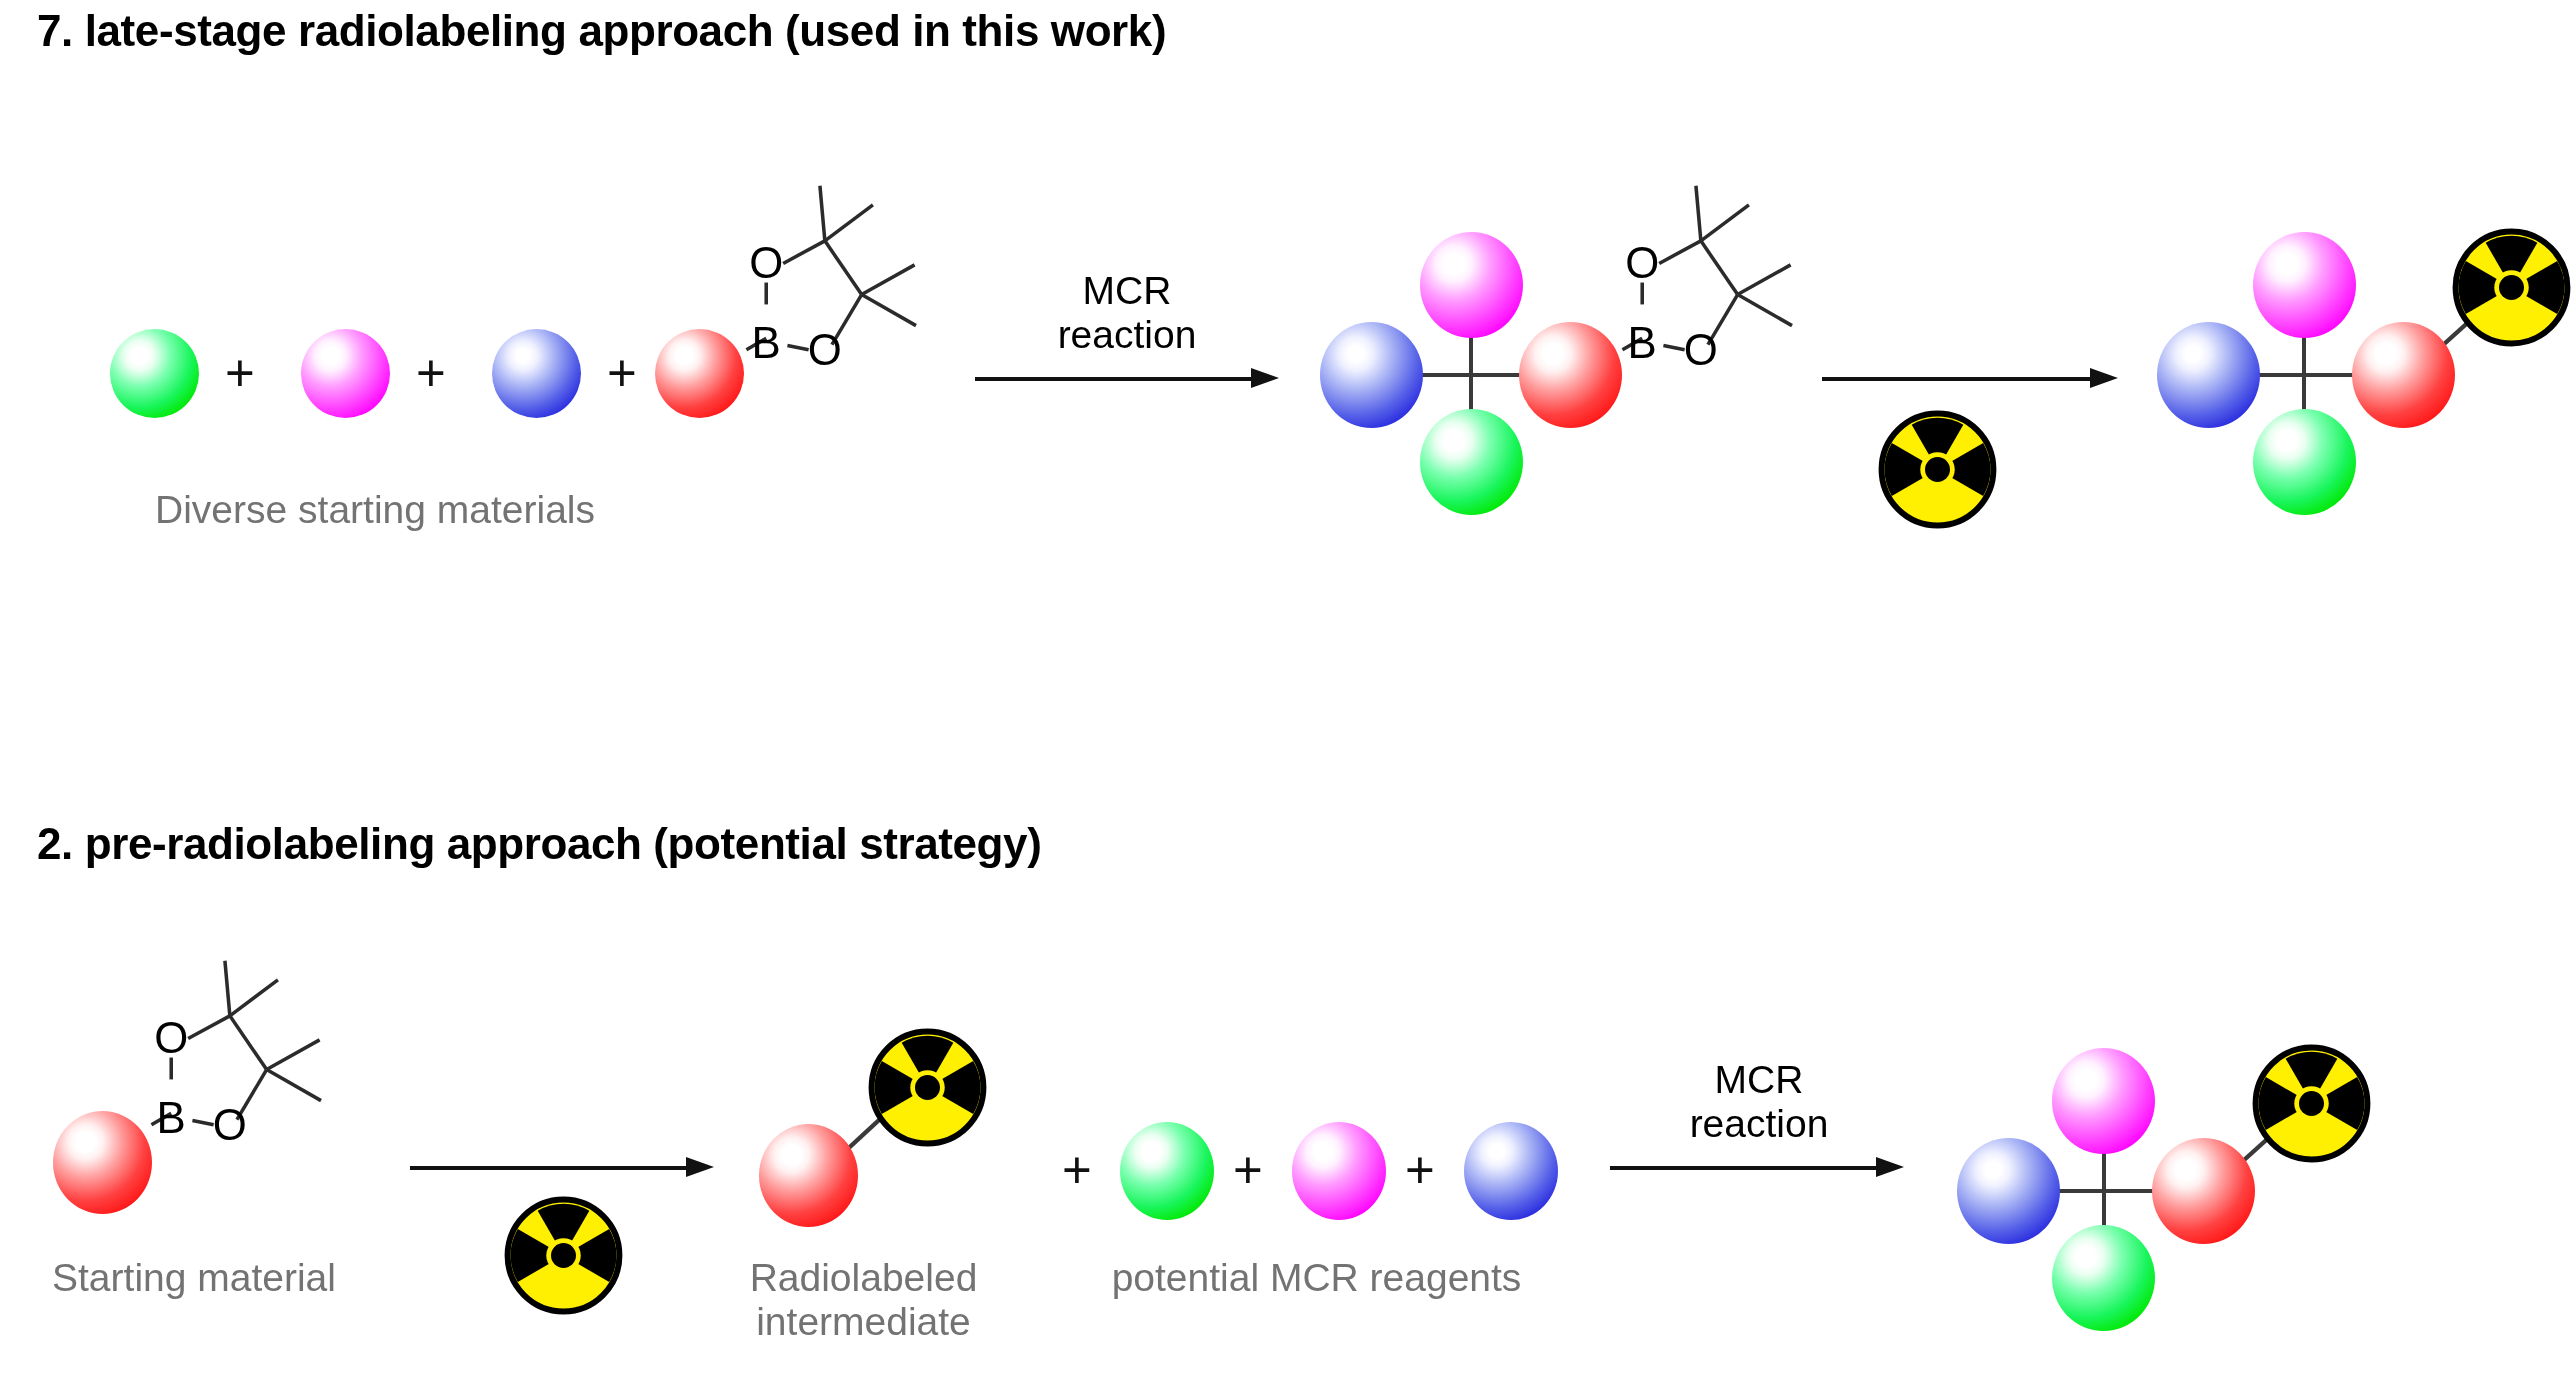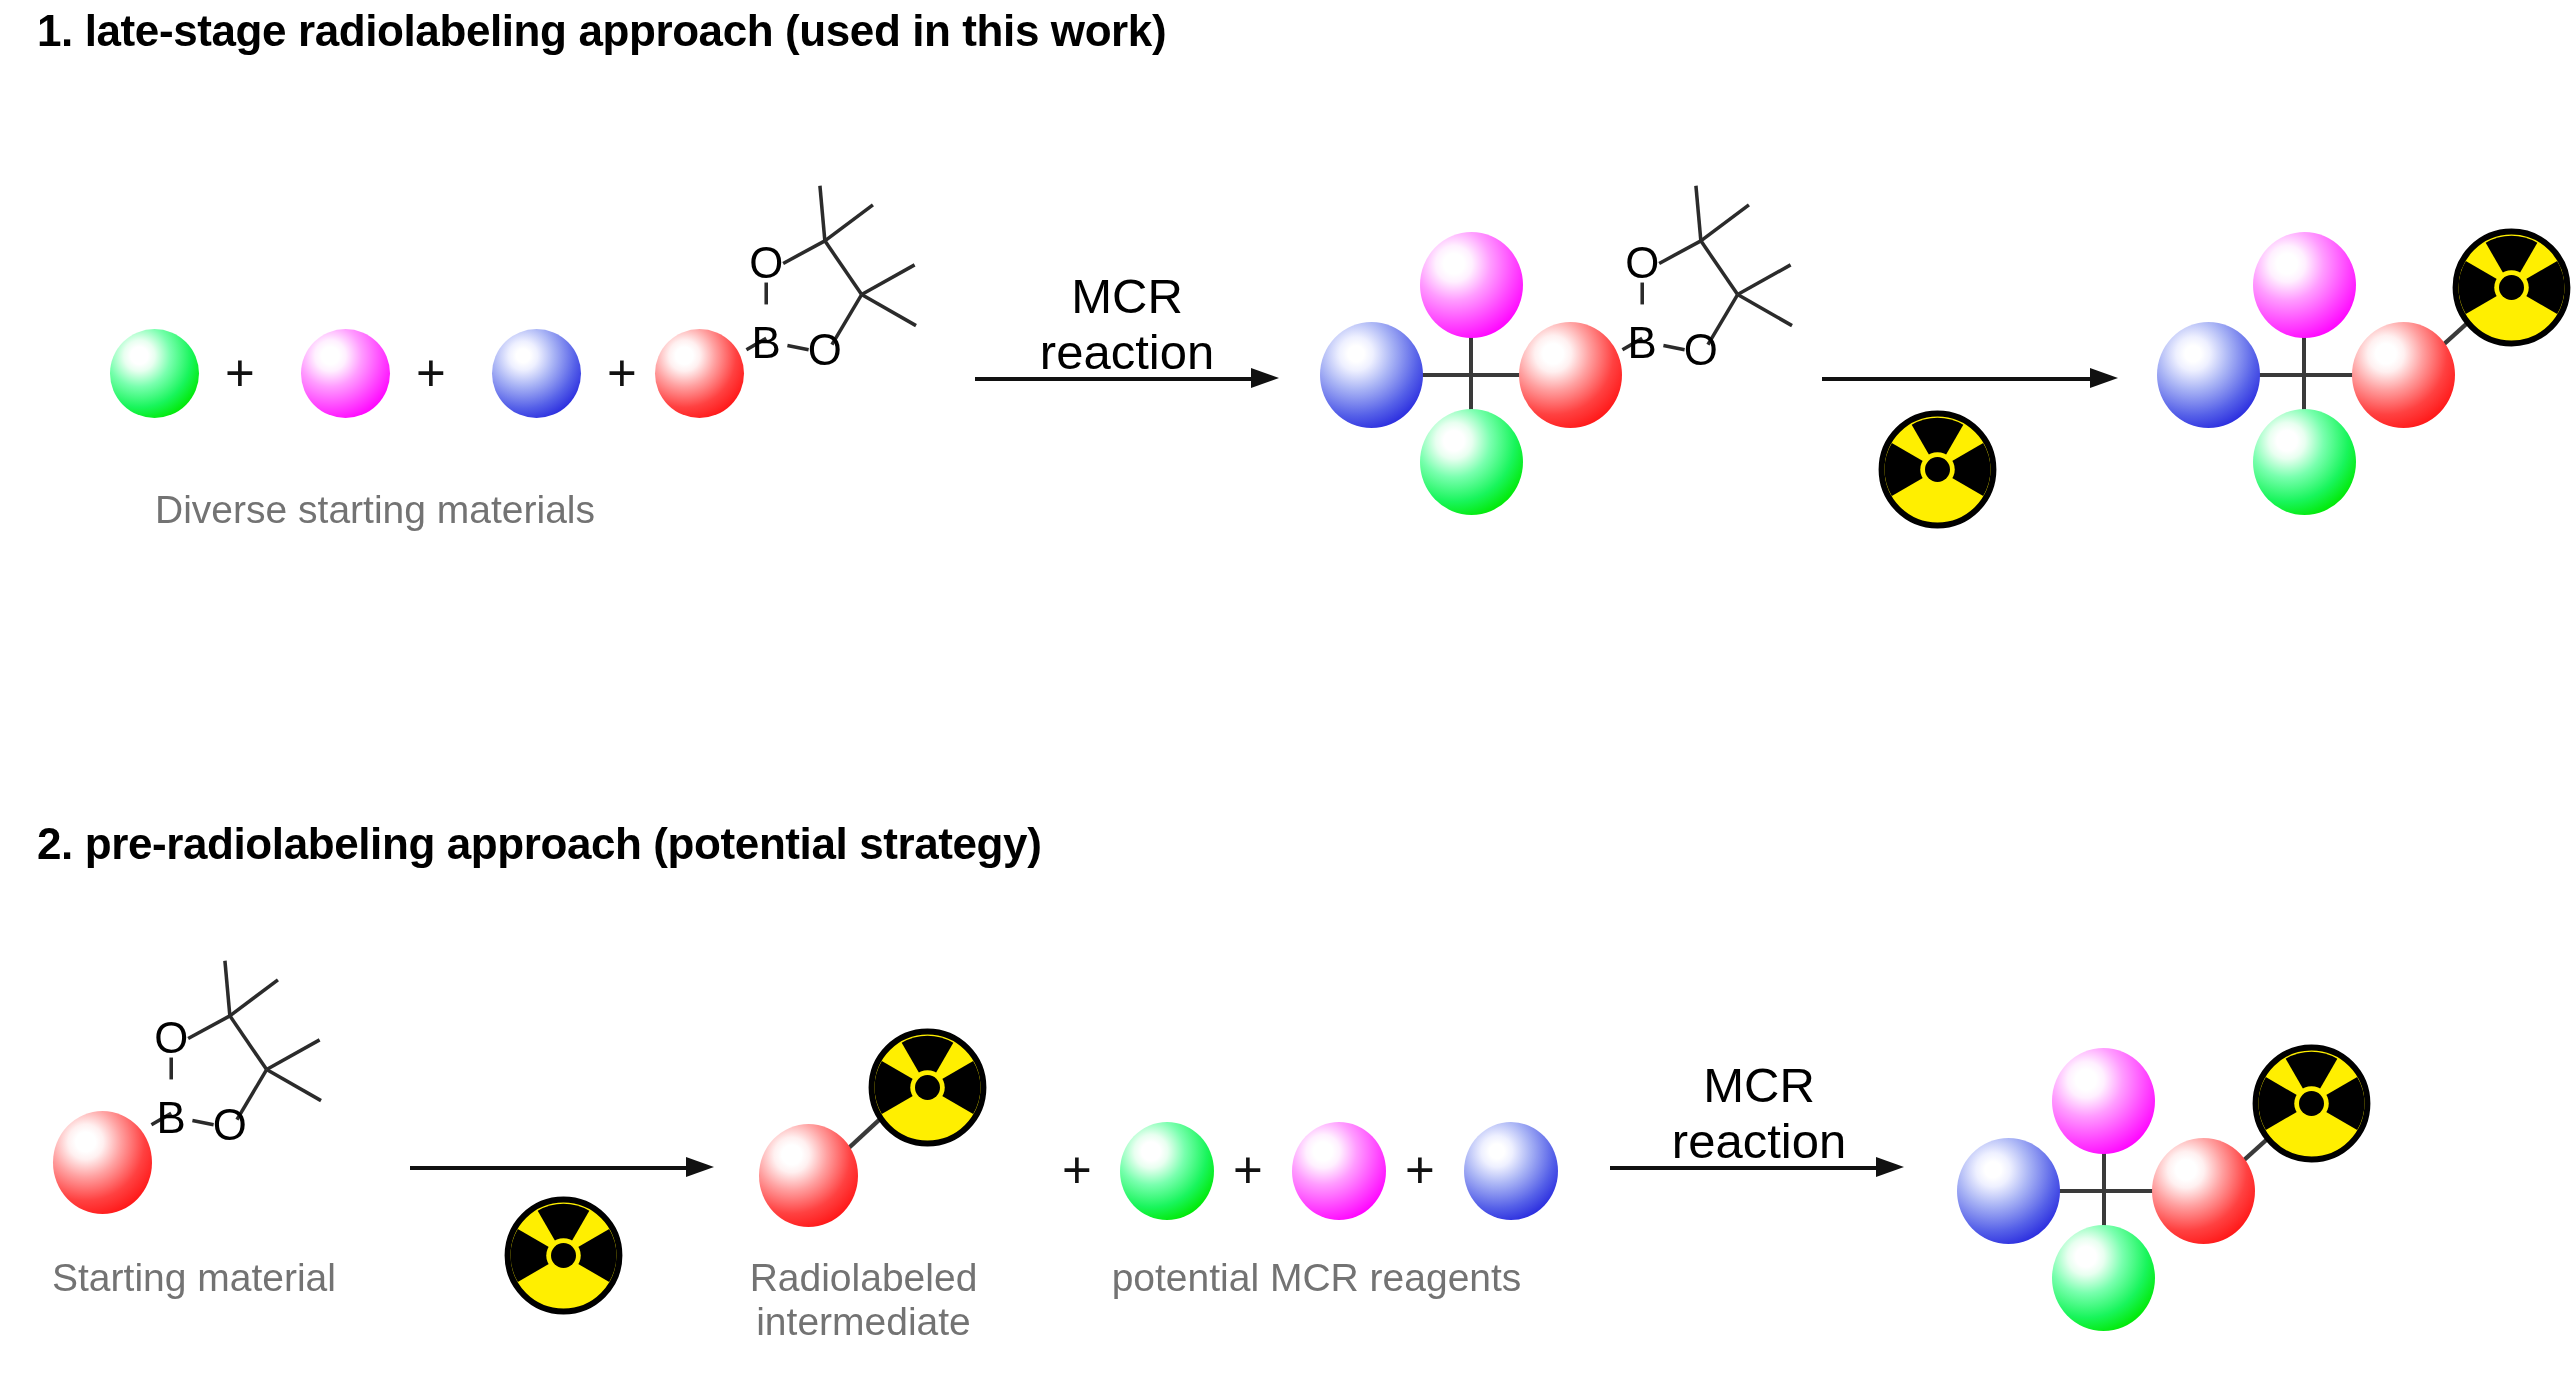--- a/index.html
+++ b/index.html
@@ -74,39 +74,39 @@
   .arrow{position:absolute;height:21px;}
   .arrow .shaft{position:absolute;left:0;top:8.5px;height:4.2px;background:#111;}
   .arrow .head{
     position:absolute;top:0;width:0;height:0;
     border-top:10.6px solid transparent;
     border-bottom:10.6px solid transparent;
     border-left:28px solid #111;
   }
   .arrow-label{
     position:absolute;
-    font-size:49px;
+    font-size:39px;
     line-height:1.14;
     text-align:center;
     white-space:nowrap;
     color:#000;
   }
 
   
   .bpin{position:absolute;}
 
   
   .trefoil{position:absolute;}
 </style>
 </head>
 <body>
 
 <div class="scheme">
 
-  <div class="heading" id="heading-1">1. late-stage radiolabeling approach (used in this work)</div>
+  <div class="heading" id="heading-1">7. late-stage radiolabeling approach (used in this work)</div>
 
   <div class="sphere sph-green" style="left:110px;top:329px;width:89px;height:89px;"></div>
   <div class="plus" style="left:225px;top:348px;">+</div>
   <div class="sphere sph-magenta" style="left:301px;top:329px;width:89px;height:89px;"></div>
   <div class="plus" style="left:416px;top:348px;">+</div>
   <div class="sphere sph-blue" style="left:492px;top:329px;width:89px;height:89px;"></div>
   <div class="plus" style="left:607px;top:348px;">+</div>
   <div class="sphere sph-red" style="left:655px;top:329px;width:89px;height:89px;"></div>
 
   <div class="bpin" style="left:722px;top:173px;width:234px;height:212px;">

